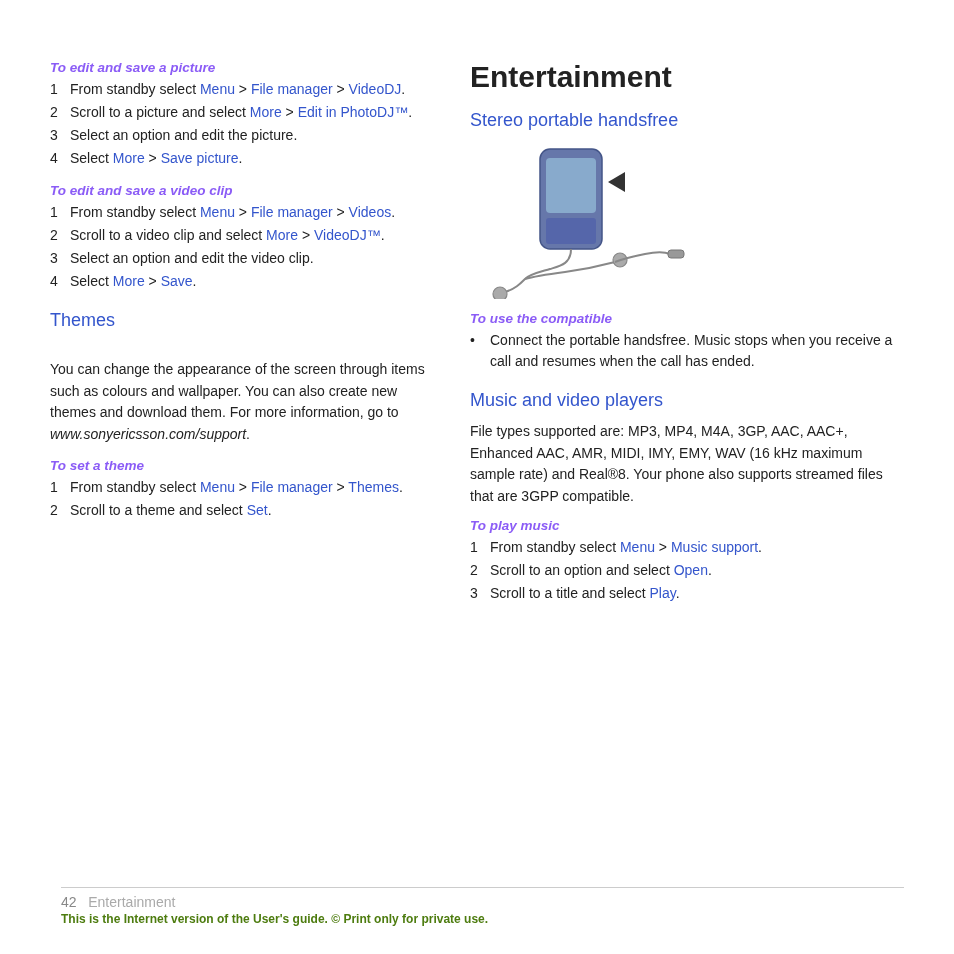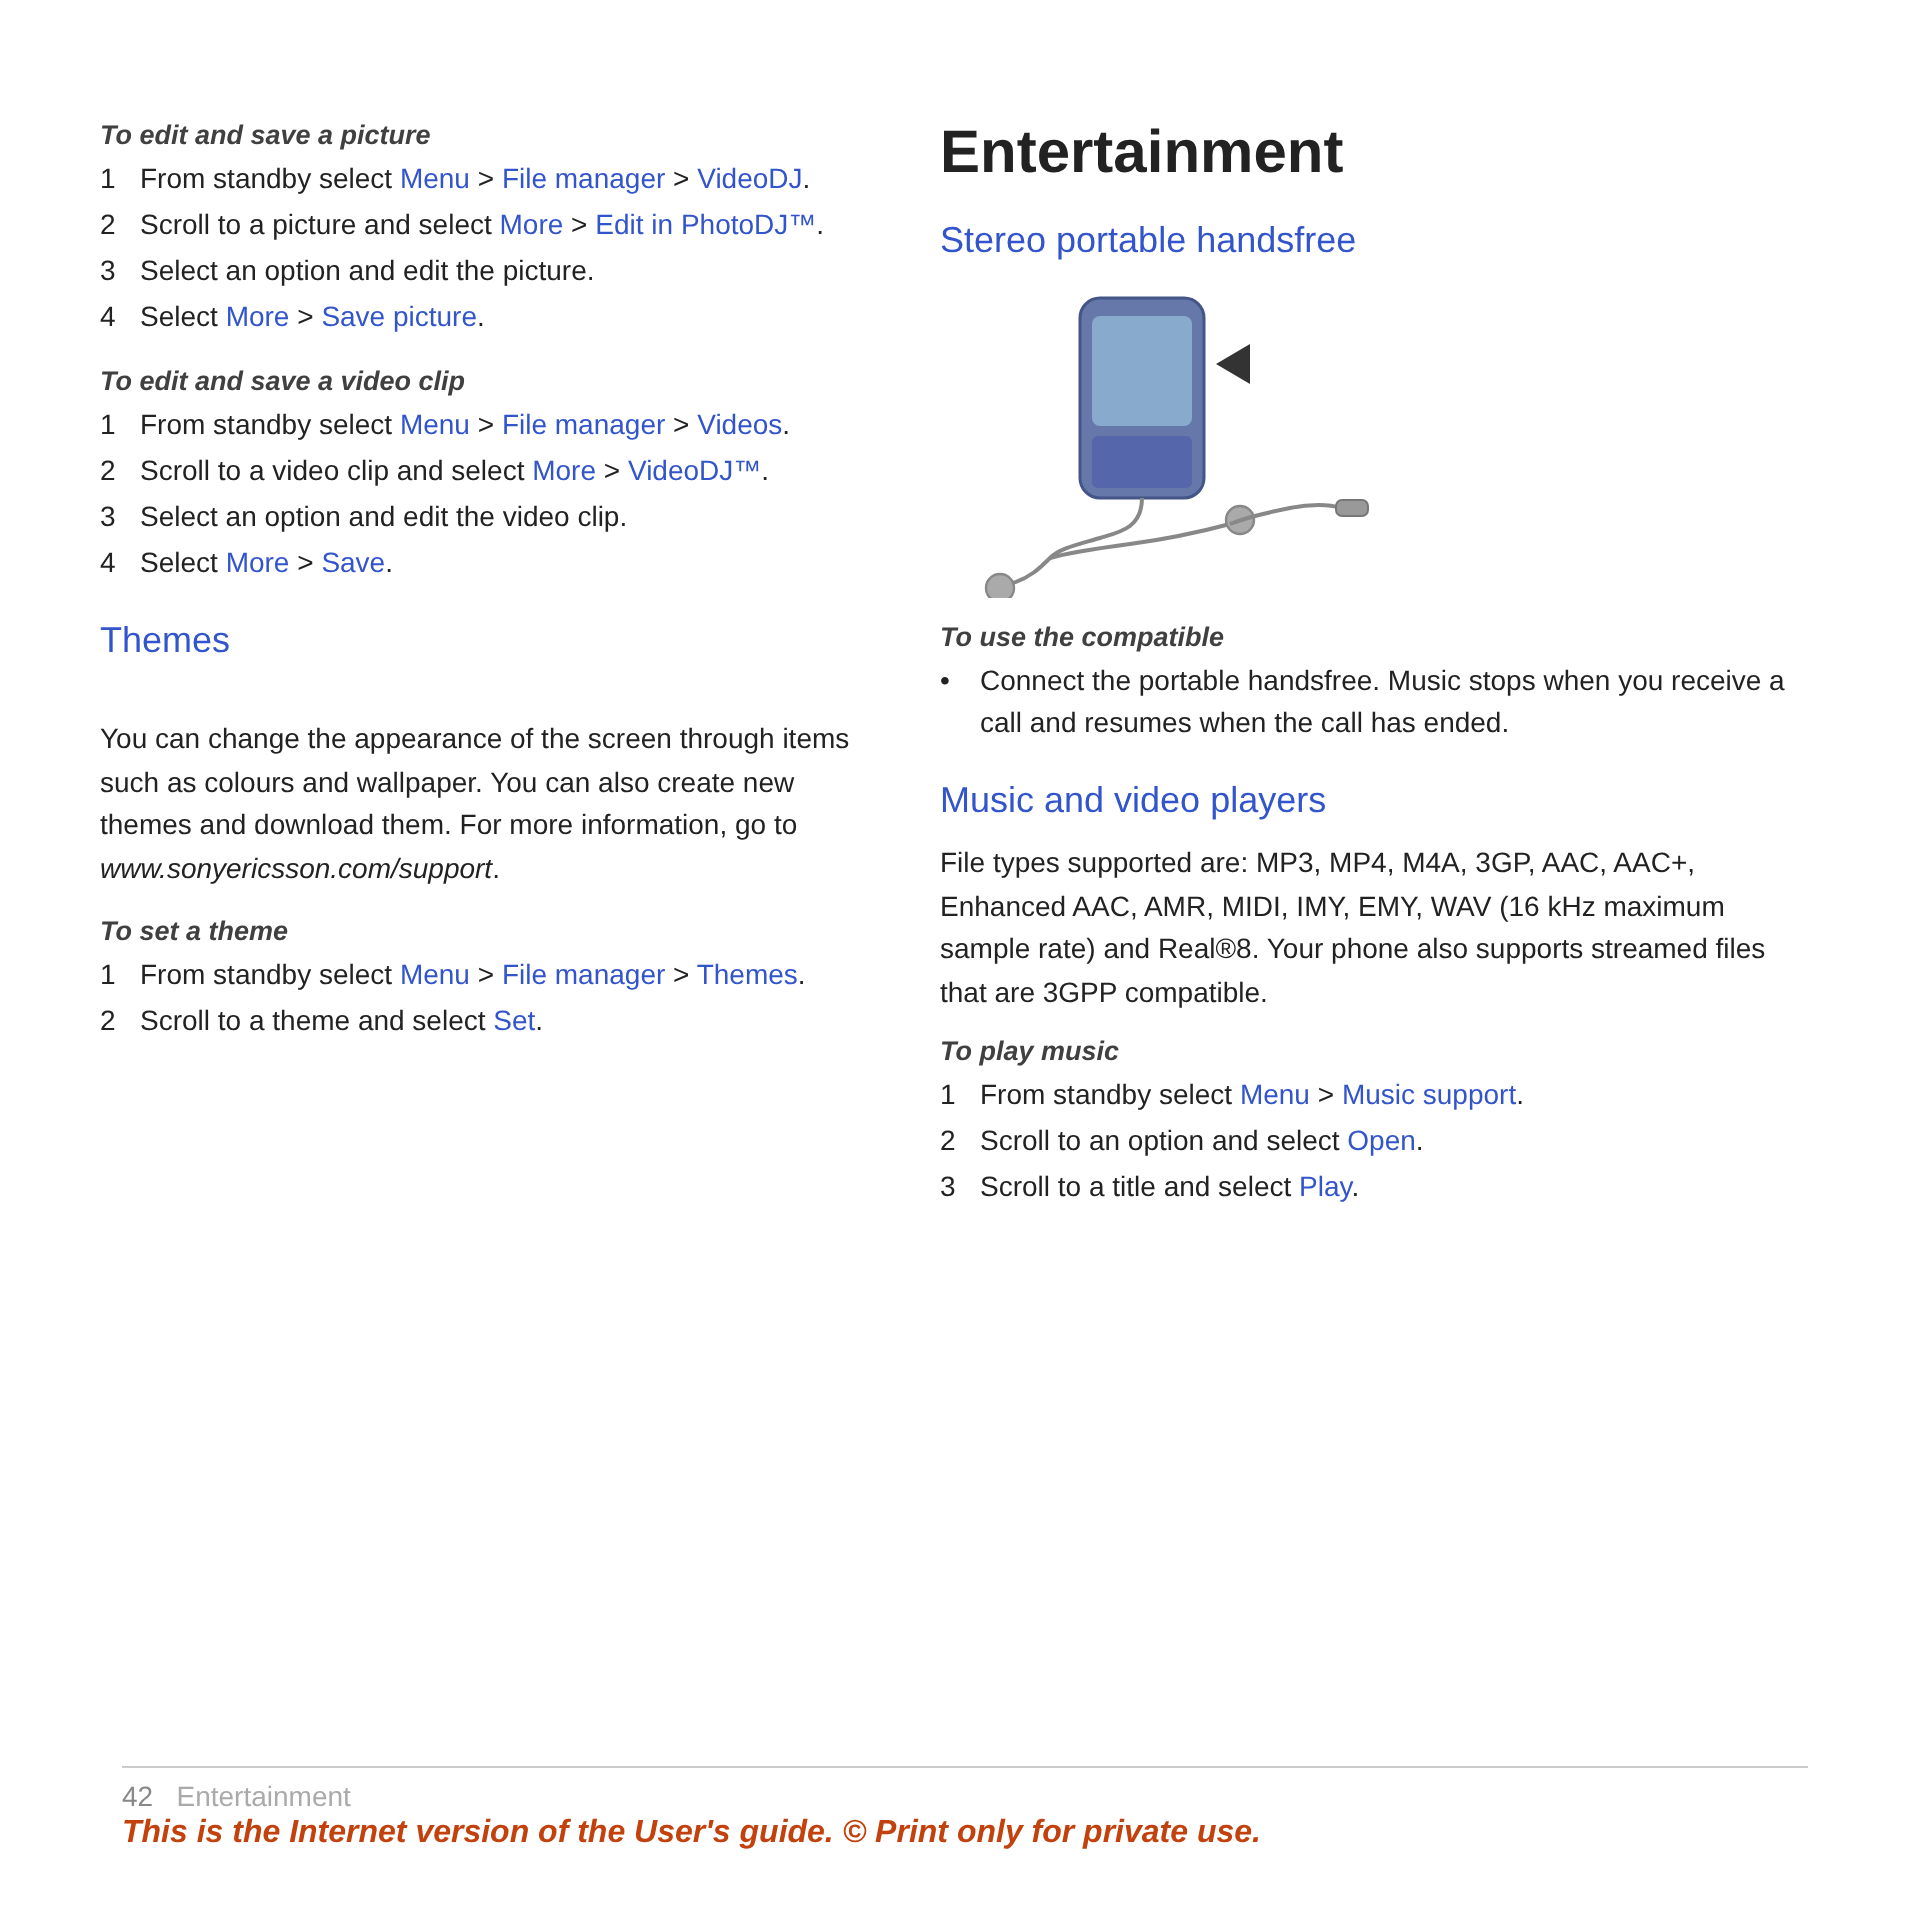--- a/index.html
+++ b/index.html
@@ -31,21 +31,21 @@
       font-size: 18px;
       font-weight: normal;
       color: #3355cc;
       margin-bottom: 10px;
     }
     .bold-italic {
       font-style: italic;
       font-weight: bold;
       font-size: 13.5px;
       margin-bottom: 4px;
-      color: #404040;
+      color: #8b5cf6;
     }
     .link {
       color: #3355cc;
       text-decoration: none;
     }
     ol {
       margin-left: 0;
       padding-left: 0;
       list-style: none;
       counter-reset: list-counter;
@@ -128,23 +128,22 @@
       color: #888;
       display: flex;
       flex-direction: column;
       gap: 2px;
     }
     .footer-page .page-num {
       font-size: 14px;
       color: #888;
     }
     .footer-page .footer-note {
-      font-size: 16px;
-      color: #c2410c;
-      font-style: italic;
+      font-size: 12px;
+      color: #4d7c0f;
       font-weight: bold;
     }
     .divider-line {
       border: none;
       border-top: 1px solid #ccc;
       margin-bottom: 6px;
     }
     .li-text { line-height: 1.5; }
   </style>
 </head>

